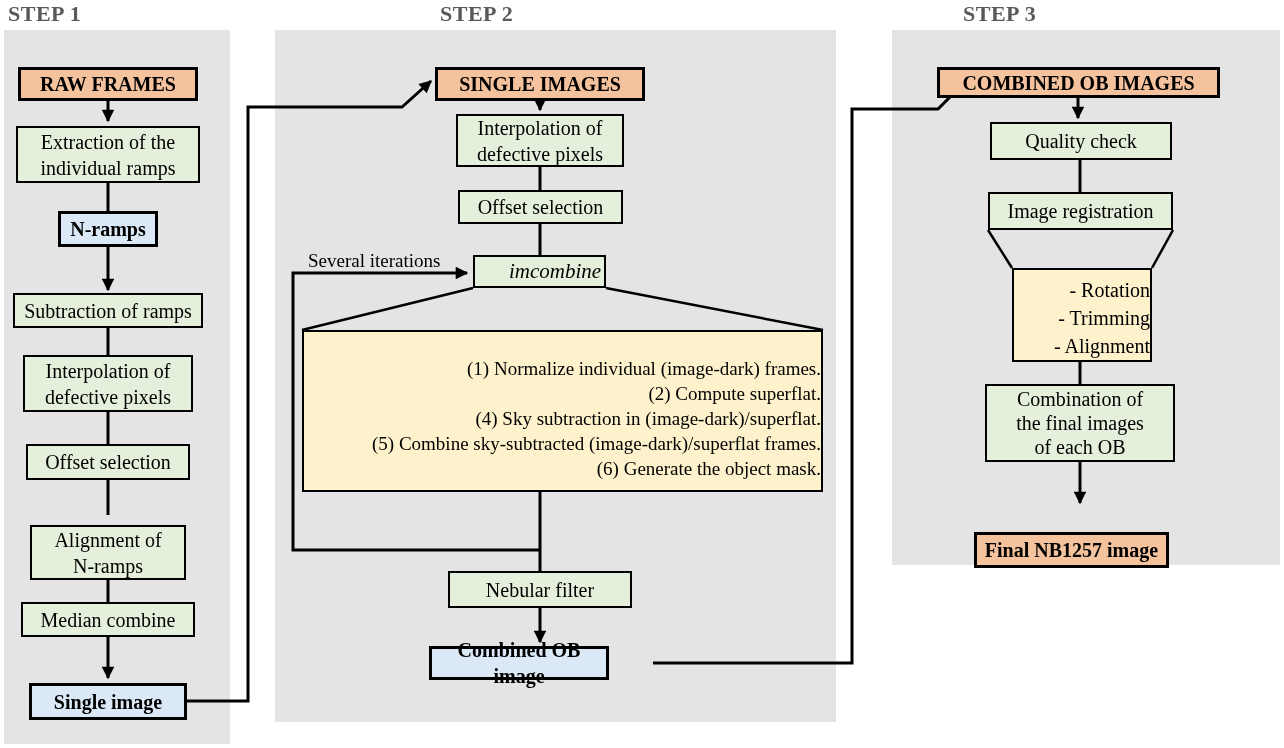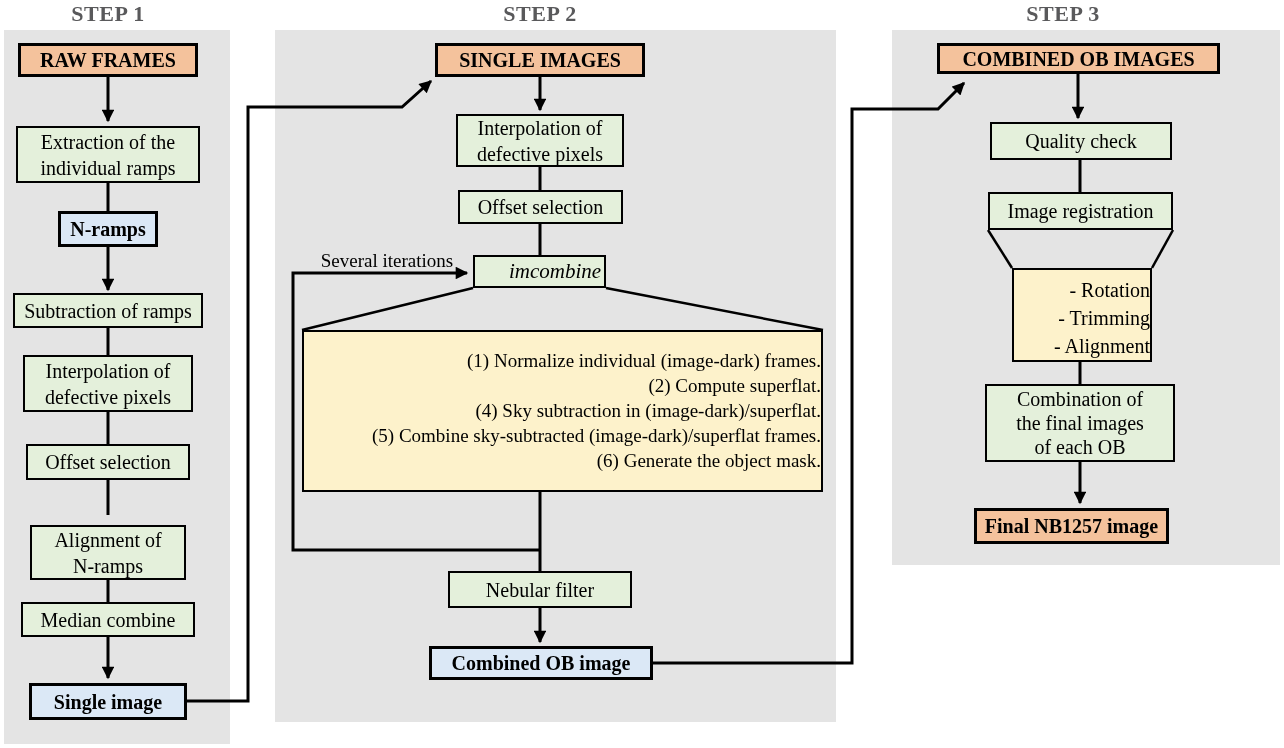--- a/index.html
+++ b/index.html
@@ -14,47 +14,47 @@
   html,body{margin:0;padding:0;}
   body{
     width:1284px;height:748px;position:relative;background:#ffffff;
     font-family:"Liberation Serif","DejaVu Serif",serif;color:#000;
     overflow:hidden;
   }
   .panel{position:absolute;background:var(--panel-bg);z-index:0;}
   .step-title{
     position:absolute;z-index:1;top:1px;height:26px;line-height:26px;
     font-size:22px;font-weight:bold;color:var(--title-text);
-    text-align:center;letter-spacing:.5px;
+    letter-spacing:.5px;
   }
   svg.wires{position:absolute;left:0;top:0;z-index:2;pointer-events:none;}
   .box{
     position:absolute;z-index:3;box-sizing:border-box;
     border:2.5px solid var(--line);
     display:flex;align-items:center;justify-content:center;
     text-align:center;font-size:20px;line-height:1.3;
     white-space:pre-line;background:#fff;
   }
-  .box.orange{background:var(--box-orange);border-width:3px;font-weight:bold;}
+  .box.orange{background:var(--box-orange);border-width:3px;font-weight:bold;margin-top:24px;}
   .box.blue{background:var(--box-blue);border-width:3px;font-weight:bold;}
   .box.green{background:var(--box-green);}
   .box.italic{font-style:italic;font-size:21px;padding-left:31px;}
   .list-box{
     position:absolute;z-index:3;box-sizing:border-box;
     border:2.5px solid var(--line);background:var(--box-yellow);
     display:block;text-align:right;
   }
   .list-box .line{white-space:nowrap;}
-  #imcombine-list{padding:16px 0 0 15px;font-size:19px;}
+  #imcombine-list{padding:24px 0 0 15px;font-size:19px;}
   #imcombine-list .line{line-height:25px;}
   #ops-list{padding:6px 0 0 16px;font-size:20px;}
   #ops-list .line{line-height:28px;}
   .float-label{
     position:absolute;z-index:3;font-size:19px;line-height:22px;
-    text-align:center;
+    text-align:left;
   }
 </style>
 </head>
 <body>
 
 <div class="panel" style="left:4px;top:30px;width:226px;height:714px"></div>
 <div class="panel" style="left:275px;top:30px;width:561px;height:692px"></div>
 <div class="panel" style="left:892px;top:30px;width:388px;height:535px"></div>
 
 <div class="step-title" style="left:8px;width:200px">STEP 1</div>
@@ -122,21 +122,21 @@
 
 <div class="list-box" id="imcombine-list" style="left:302px;top:330px;width:521px;height:162px">
   <div class="line">(1) Normalize individual (image-dark) frames.</div>
   <div class="line">(2) Compute superflat.</div>
   <div class="line">(4) Sky subtraction in (image-dark)/superflat.</div>
   <div class="line">(5) Combine sky-subtracted (image-dark)/superflat frames.</div>
   <div class="line">(6) Generate the object mask.</div>
 </div>
 
 <div class="box green" style="left:448px;top:571px;width:184px;height:37px">Nebular filter</div>
-<div class="box blue" style="left:429px;top:646px;width:224px;height:34px">Combined OB image</div>
+<div class="box blue" style="left:429px;top:646px;width:180px;height:34px">Combined OB image</div>
 
 <div class="box orange" style="left:937px;top:43px;width:283px;height:31px">COMBINED OB IMAGES</div>
 <div class="box green" style="left:990px;top:122px;width:182px;height:38px">Quality check</div>
 <div class="box green" style="left:988px;top:192px;width:185px;height:38px">Image registration</div>
 
 <div class="list-box" id="ops-list" style="left:1012px;top:268px;width:140px;height:94px">
   <div class="line">- Rotation</div>
   <div class="line">- Trimming</div>
   <div class="line">- Alignment</div>
 </div>

